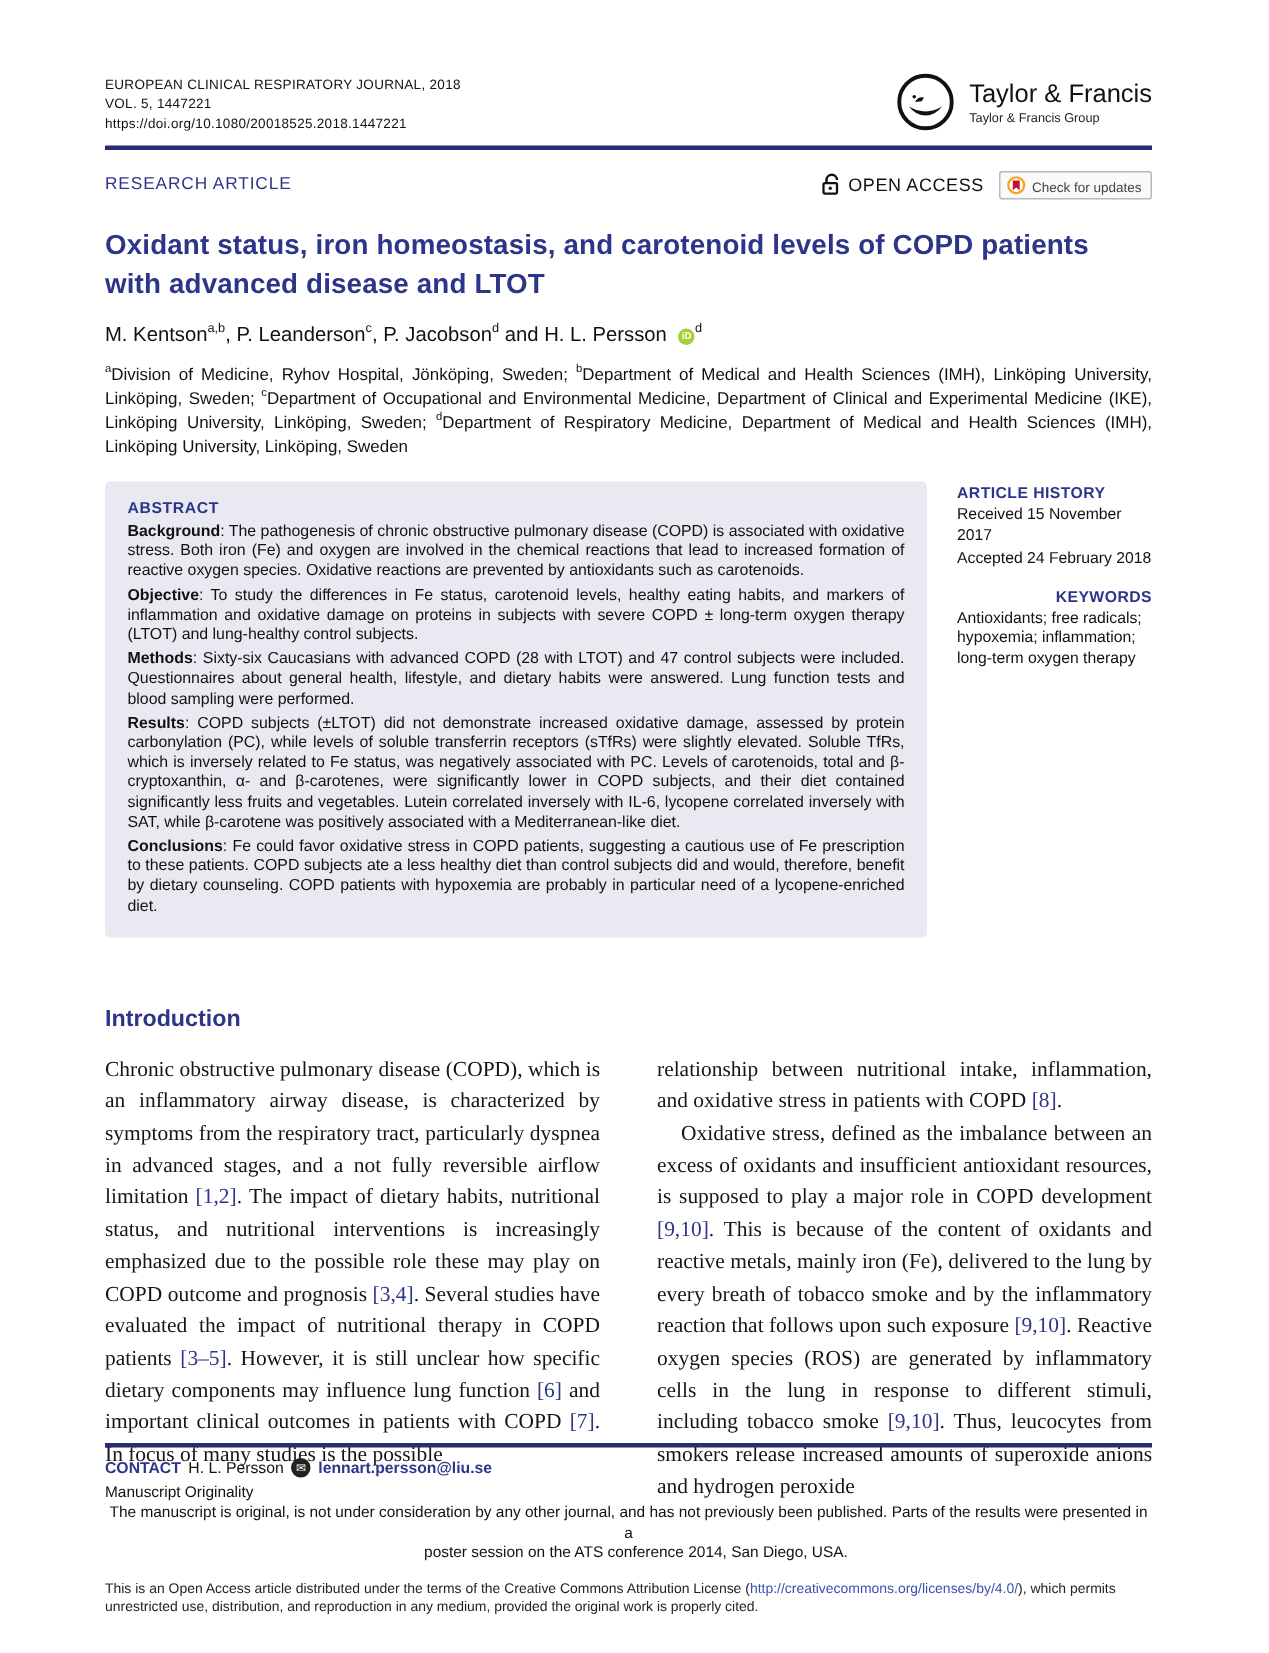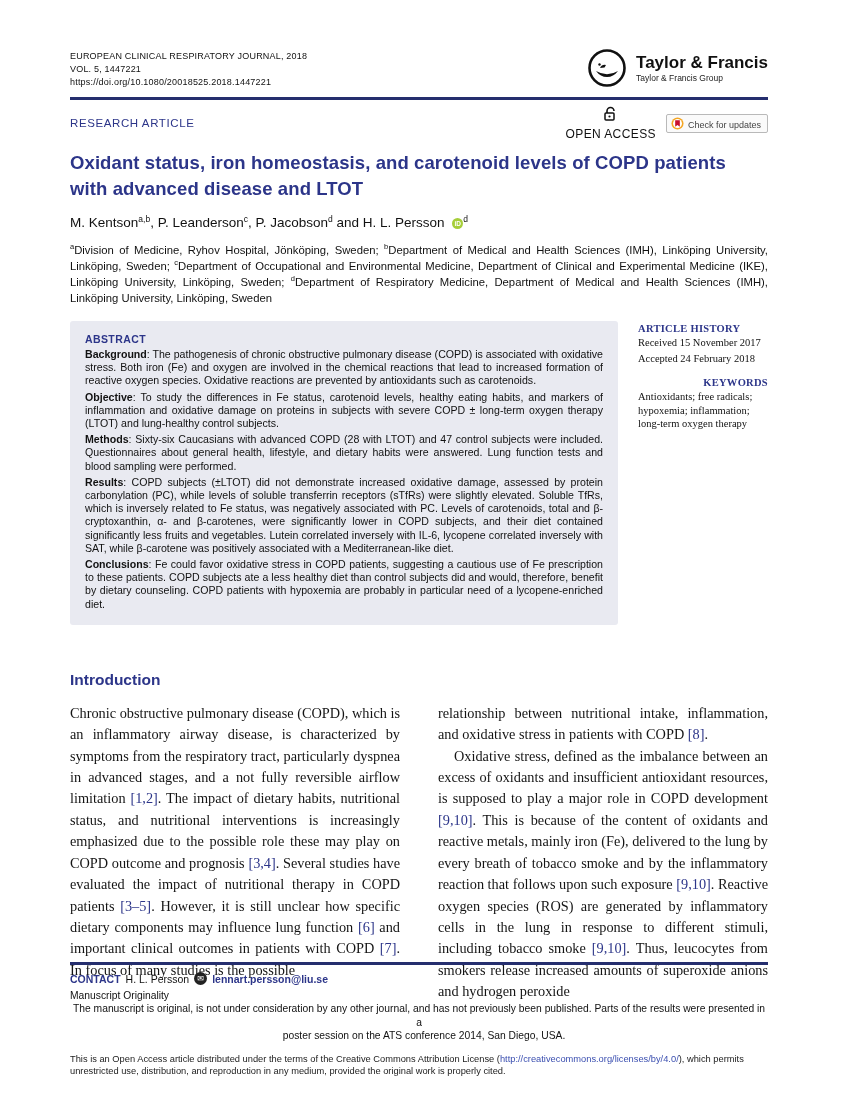--- a/index.html
+++ b/index.html
@@ -5,47 +5,47 @@
   * { margin:0; padding:0; box-sizing:border-box; }
   body { background:#ffffff; font-family:"Liberation Sans", sans-serif; color:#1c1c1c; }
   .page { width:838px; height:1102px; background:#fff; position:relative; overflow:hidden; padding:50px 70px 0 70px; }
 
   
   .hdr { display:flex; justify-content:space-between; align-items:flex-start; }
   .jmeta { font-size:9px; line-height:13px; letter-spacing:.2px; color:#111; }
   .jmeta .caps { text-transform:uppercase; }
   .tf-logo { display:flex; align-items:center; gap:9px; margin-top:-2px; }
   .tf-circle { width:40px; height:40px; }
-  .tf-name { font-size:17px; color:#111; font-weight:700; line-height:18px; }
+  .tf-name { font-size:17px; color:#111; font-weight:400; line-height:18px; }
   .tf-group { font-size:8.5px; color:#222; margin-top:1px; }
 
   .rule { height:3px; background:#252e6e; margin-top:8px; }
 
   
   .abar { display:flex; justify-content:space-between; align-items:center; margin-top:12px; height:22px; }
   .rtype { color:#2c3589; font-size:11.5px; font-weight:400; letter-spacing:.6px; }
   .abar-right { display:flex; align-items:center; gap:10px; }
-  .oa { display:flex; align-items:center; gap:5px; font-size:12px; letter-spacing:.4px; color:#111; font-weight:500;flex-direction:column; }
+  .oa { display:flex; align-items:center; gap:5px; font-size:12px; letter-spacing:.4px; color:#111; font-weight:500; }
   .chk { display:flex; align-items:flex-end; gap:4px; border:1px solid #b9b9b9; background:#fafafa; border-radius:2px; padding:2px 6px 2px 4px; font-size:9px; color:#444; cursor:pointer; }
 
   
   .title { margin-top:16px; color:#2c3589; font-size:18.5px; font-weight:700; line-height:26px; letter-spacing:.1px; }
   .authors { margin-top:13px; font-size:13.5px; color:#111; }
   .authors sup { font-size:8.5px; }
   .orcid { display:inline-block; width:11px; height:11px; background:#a6ce39; border-radius:50%; color:#fff; font-size:6.5px; font-weight:700; text-align:center; line-height:11px; vertical-align:1px; margin-left:4px; }
   .affil { margin-top:12px; font-size:11.3px; line-height:16px; text-align:justify; color:#111; }
   .affil sup { font-size:7.5px; }
 
   
   .abs-row { display:flex; margin-top:15px; gap:20px; }
   .abs-box { width:548px; background:#e9eaf1; border-radius:3px; padding:12px 15px 14px 15px; }
   .abs-h { color:#2c3589; font-size:10.5px; font-weight:700; letter-spacing:.4px; }
   .abs-box p { font-size:10.6px; line-height:13.2px; text-align:justify; margin-top:3px; color:#111; }
   .abs-box p b { font-weight:700; }
-  .side { flex:1; padding-top:2px;font-family:Liberation Serif, serif; }
+  .side { flex:1; padding-top:2px; }
   .side h4 { color:#2c3589; font-size:10.5px; font-weight:700; letter-spacing:.3px; }
   .side p { font-size:10.5px; line-height:13.5px; color:#111; margin-top:2px; }
   .side .kw { margin-top:12px;text-align:right; }
 
   
   .intro-h { margin-top:46px; color:#2c3589; font-size:15.5px; font-weight:700; }
   .columns { display:flex; gap:38px; margin-top:14px; }
   .col { width:334px; font-family:"Liberation Serif", "DejaVu Serif", serif; font-size:14.3px; line-height:21.4px; text-align:justify; color:#141414; }
   .col p + p { text-indent:16px; }
   .ref { color:#2c3589; }

